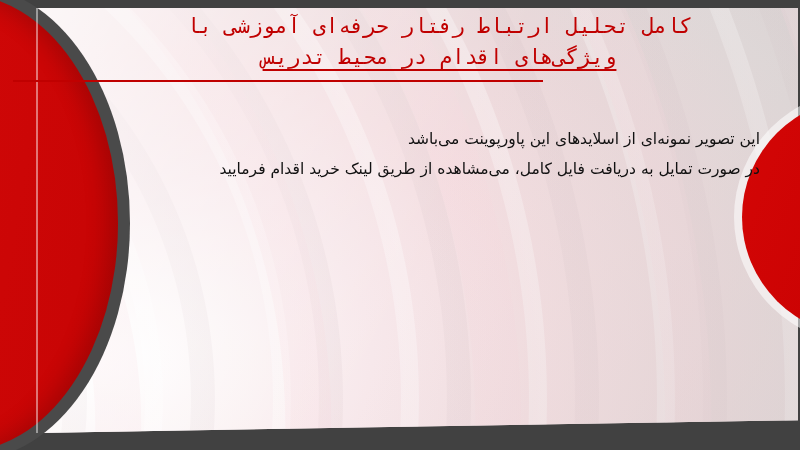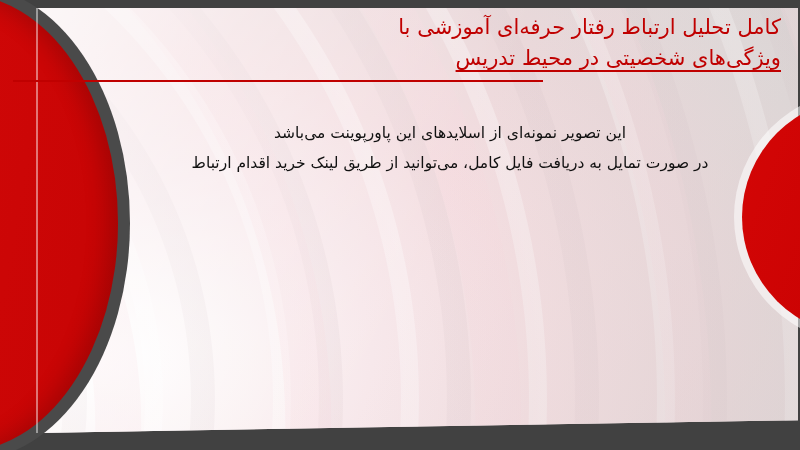--- a/index.html
+++ b/index.html
@@ -123,25 +123,27 @@
     top: 90px;
     width: 256px;
     height: 254px;
     border-radius: 50%;
     background: rgba(255,255,255,0.55);
   }
 
   
   .title-block {
     position: absolute;
-    left: 126px;
+    left: 112px;
     top: 12px;
     width: 655px;
+    text-align: center;
     direction: rtl;
     z-index: 6;
+    font-family: Liberation Mono, monospace;
   }
   .title-line {
     color: #c00000;
     font-size: 21px;
     line-height: 31px;
     font-weight: 400;
     white-space: nowrap;
   }
   .title-line.underlined {
     text-decoration: underline;
@@ -156,24 +158,24 @@
     width: 530px;
     height: 2px;
     background: #c00000;
     z-index: 6;
   }
 
   
   .body-block {
     position: absolute;
     left: 140px;
-    top: 118px;
+    top: 124px;
     width: 620px;
     direction: rtl;
-    text-align: center;
+    text-align: right;
     z-index: 6;
   }
   .body-line {
     color: #111111;
     font-size: 15.5px;
     line-height: 30px;
     font-weight: 400;
     white-space: nowrap;
   }
 
@@ -205,22 +207,22 @@
   <div class="panel-lip"></div>
 
   <div class="right-circle-halo"></div>
   <div class="right-circle"></div>
 
   <div class="left-ellipse-rim"></div>
   <div class="left-ellipse"></div>
 
   <div class="title-block">
     <div class="title-line">کامل تحلیل ارتباط رفتار حرفه‌ای آموزشی با</div>
-    <div class="title-line underlined">ویژگی‌های شخصیتی در محیط تدریس</div>
+    <div class="title-line underlined">ویژگی‌های اقدام در محیط تدریس</div>
   </div>
   <div class="title-rule"></div>
 
   <div class="body-block">
     <div class="body-line">این تصویر نمونه‌ای از اسلایدهای این پاورپوینت می‌باشد</div>
-    <div class="body-line">در صورت تمایل به دریافت فایل کامل، می‌توانید از طریق لینک خرید اقدام ارتباط</div>
+    <div class="body-line">در صورت تمایل به دریافت فایل کامل، می‌مشاهده از طریق لینک خرید اقدام فرمایید</div>
   </div>
 
 </div>
 
 </body></html>

